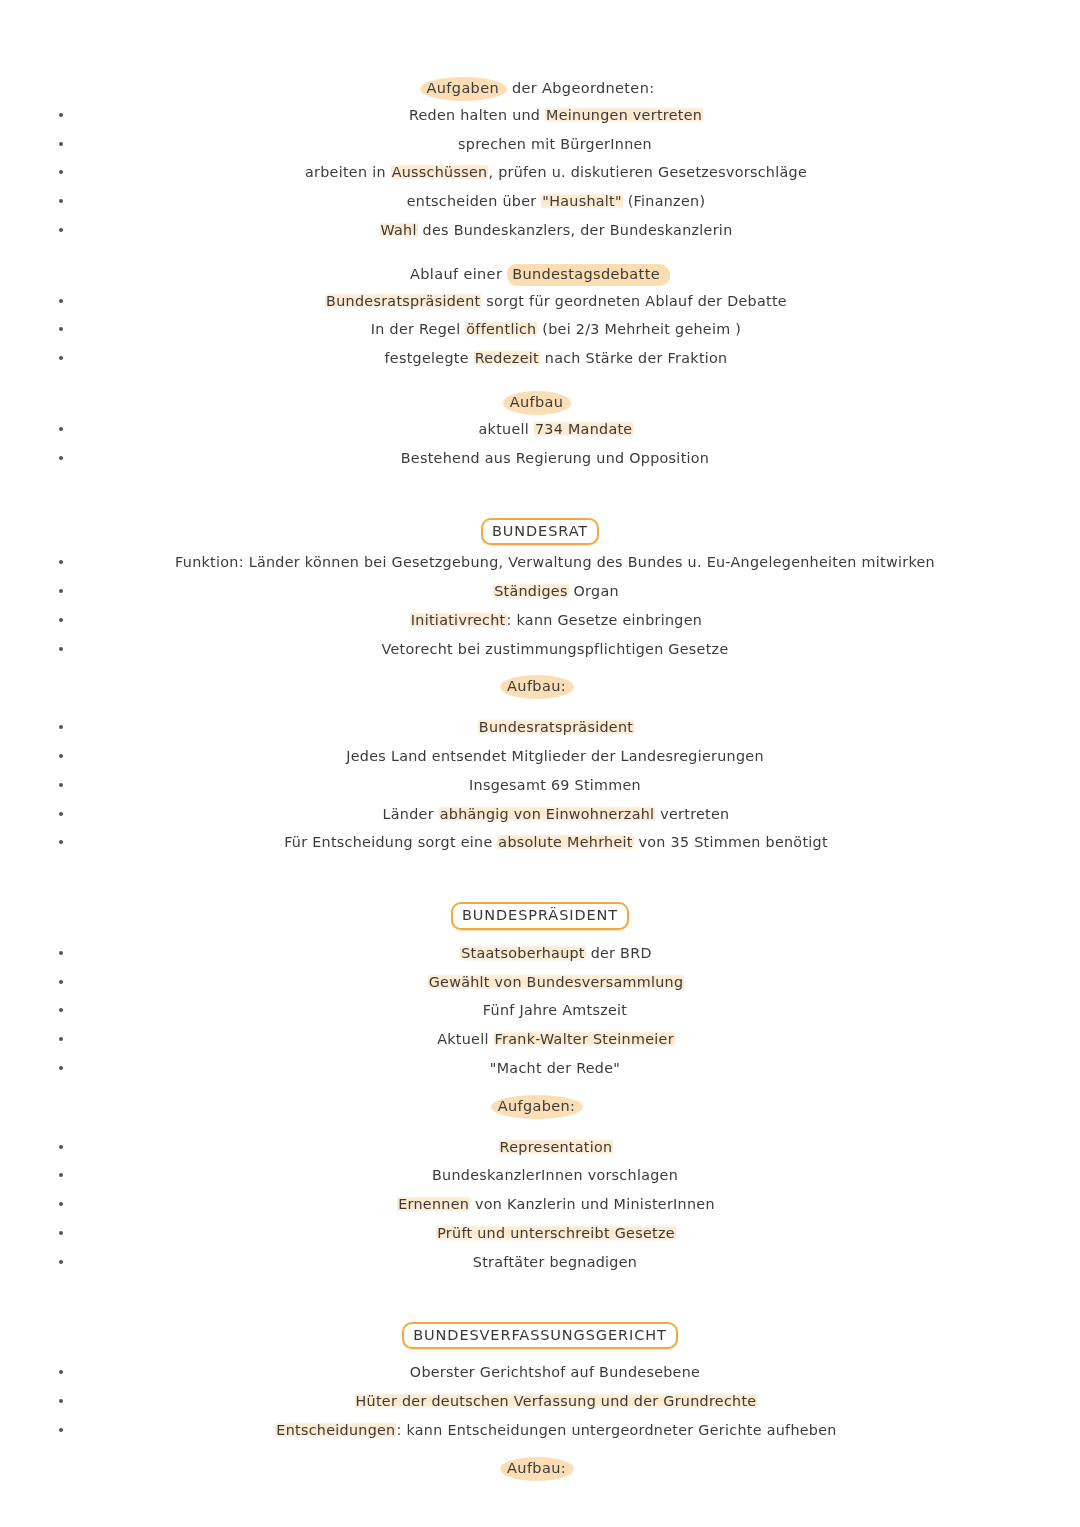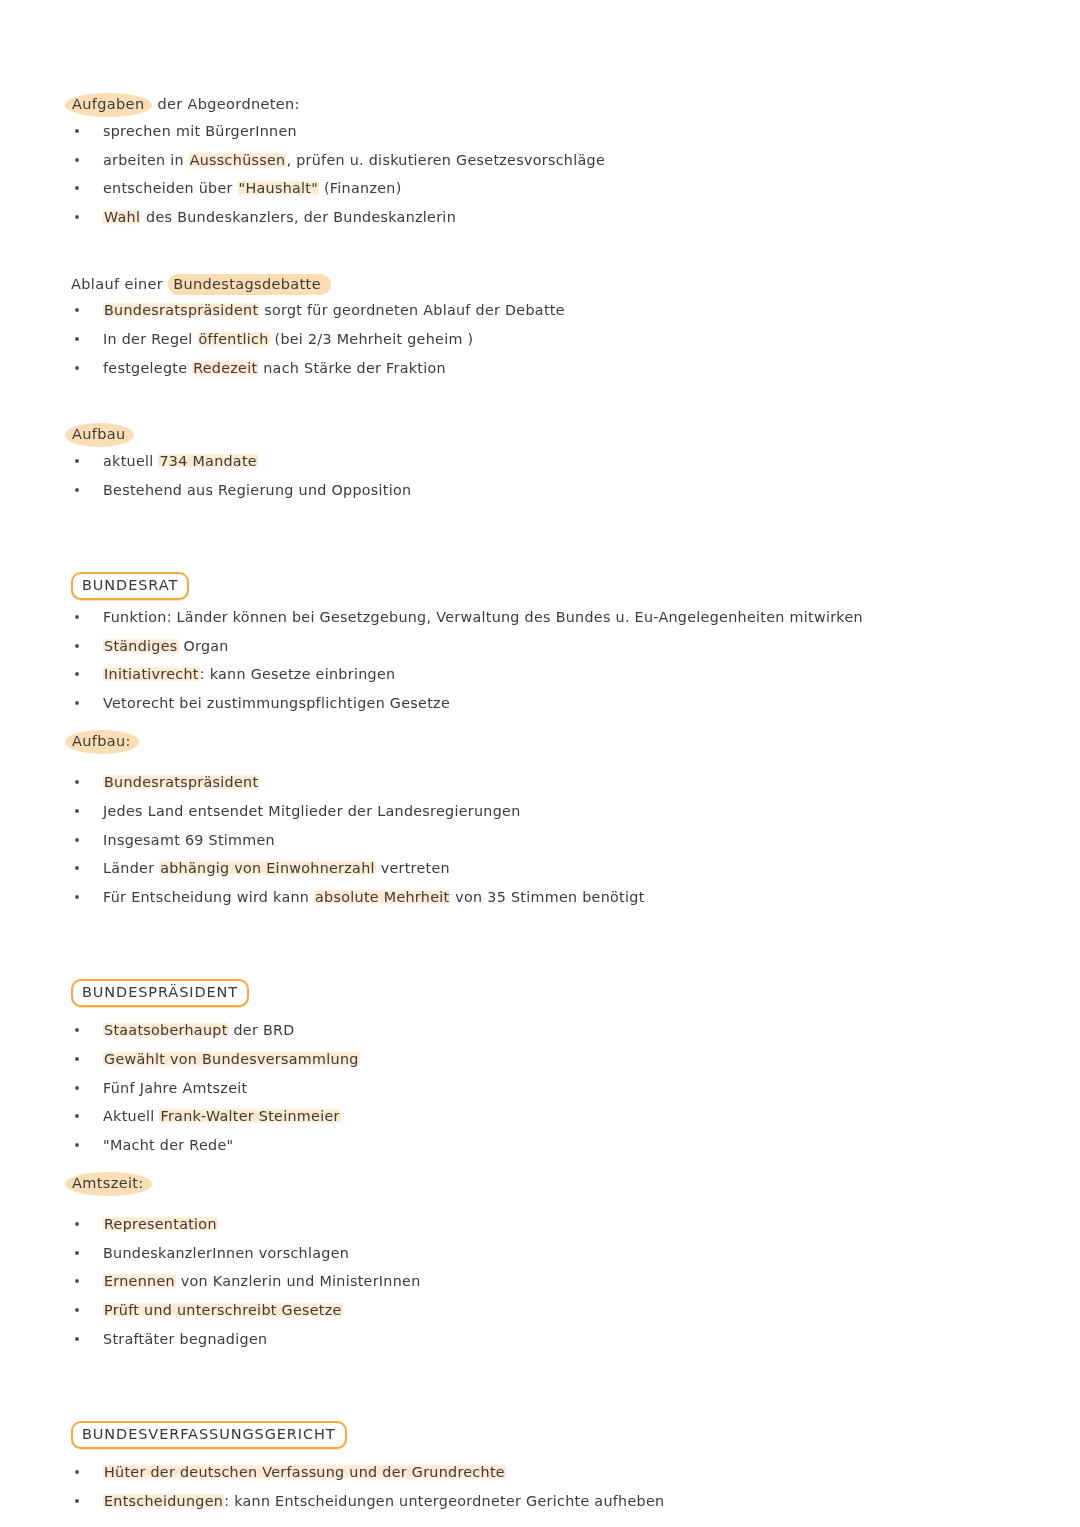--- a/index.html
+++ b/index.html
@@ -115,33 +115,34 @@
     letter-spacing: 0.9px;
     color: #3a3836;
     line-height: 1.15;
     box-shadow: 0 1px 0 rgba(242,169,63,0.35);
   }
 
   .sec-gap-lg { height: 40px; }
   .sec-gap-sm { height: 14px; }
   .sec-gap-xs { height: 8px; }
 
-  .block { margin: 16px; padding: 0; }
+  .block { margin: 0; padding: 0; text-align: center; }
 </style>
 </head>
 <body>
 
 <div class="page">
   <div class="content">
 
     <div class="block">
       <p class="head-line">
         <span class="oval-inline"><span>Aufgaben</span></span><span> der Abgeordneten:</span>
       </p>
       <ul class="bullets">
+        <li><span class="bullet-dot"></span><span>Reden halten und </span><span class="hl">Meinungen vertreten</span><span></span></li>
         <li><span class="bullet-dot"></span><span>sprechen mit BürgerInnen</span><span class="hl" style="background: none;"></span><span></span></li>
         <li><span class="bullet-dot"></span><span>arbeiten in </span><span class="hl">Ausschüssen</span><span>, prüfen u. diskutieren Gesetzesvorschläge</span></li>
         <li><span class="bullet-dot"></span><span>entscheiden über </span><span class="hl">"Haushalt"</span><span> (Finanzen)</span></li>
         <li><span class="bullet-dot"></span><span></span><span class="hl">Wahl</span><span> des Bundeskanzlers,  der Bundeskanzlerin</span></li>
       </ul>
     </div>
 
     <div class="sec-gap-sm"></div>
 
     <div class="block">
@@ -182,57 +183,58 @@
       <div class="sec-gap-xs"></div>
       <p class="head-line">
         <span class="oval-inline"><span>Aufbau:</span></span>
       </p>
       <div class="sec-gap-sm"></div>
       <ul class="bullets">
         <li><span class="bullet-dot"></span><span></span><span class="hl">Bundesratspräsident</span><span></span></li>
         <li><span class="bullet-dot"></span><span>Jedes Land entsendet Mitglieder der Landesregierungen</span><span class="hl" style="background: none;"></span><span></span></li>
         <li><span class="bullet-dot"></span><span>Insgesamt 69 Stimmen</span><span class="hl" style="background: none;"></span><span></span></li>
         <li><span class="bullet-dot"></span><span>Länder </span><span class="hl">abhängig von Einwohnerzahl</span><span> vertreten</span></li>
-        <li><span class="bullet-dot"></span><span>Für Entscheidung wird kann </span><span class="hl">absolute Mehrheit</span><span> von 35 Stimmen benötigt</span></li>
+        <li><span class="bullet-dot"></span><span>Für Entscheidung sorgt eine </span><span class="hl">absolute Mehrheit</span><span> von 35 Stimmen benötigt</span></li>
       </ul>
     </div>
 
     <div class="sec-gap-lg"></div>
 
     <div class="block">
       <div class="frame-title">BUNDESPRÄSIDENT</div>
       <div class="sec-gap-sm"></div>
       <ul class="bullets">
         <li><span class="bullet-dot"></span><span></span><span class="hl">Staatsoberhaupt</span><span> der BRD</span></li>
         <li><span class="bullet-dot"></span><span></span><span class="hl">Gewählt von Bundesversammlung</span><span></span></li>
         <li><span class="bullet-dot"></span><span>Fünf Jahre Amtszeit</span><span class="hl" style="background: none;"></span><span></span></li>
         <li><span class="bullet-dot"></span><span>Aktuell </span><span class="hl">Frank-Walter Steinmeier</span><span></span></li>
         <li><span class="bullet-dot"></span><span>"Macht der Rede"</span><span class="hl" style="background: none;"></span><span></span></li>
       </ul>
 
       <div class="sec-gap-xs"></div>
       <p class="head-line">
-        <span class="oval-inline"><span>Amtszeit:</span></span>
+        <span class="oval-inline"><span>Aufgaben:</span></span>
       </p>
       <div class="sec-gap-sm"></div>
       <ul class="bullets">
         <li><span class="bullet-dot"></span><span></span><span class="hl">Representation</span><span></span></li>
         <li><span class="bullet-dot"></span><span>BundeskanzlerInnen vorschlagen</span><span class="hl" style="background: none;"></span><span></span></li>
         <li><span class="bullet-dot"></span><span></span><span class="hl">Ernennen</span><span> von Kanzlerin und MinisterInnen</span></li>
         <li><span class="bullet-dot"></span><span></span><span class="hl">Prüft und unterschreibt Gesetze</span><span></span></li>
         <li><span class="bullet-dot"></span><span>Straftäter begnadigen</span><span class="hl" style="background: none;"></span><span></span></li>
       </ul>
     </div>
 
     <div class="sec-gap-lg"></div>
 
     <div class="block">
       <div class="frame-title">BUNDESVERFASSUNGSGERICHT</div>
       <div class="sec-gap-sm"></div>
       <ul class="bullets">
+        <li><span class="bullet-dot"></span><span>Oberster Gerichtshof auf Bundesebene</span><span class="hl" style="background: none;"></span><span></span></li>
         <li><span class="bullet-dot"></span><span></span><span class="hl">Hüter der deutschen Verfassung und der Grundrechte</span><span></span></li>
         <li><span class="bullet-dot"></span><span></span><span class="hl">Entscheidungen</span><span>: kann Entscheidungen untergeordneter Gerichte aufheben</span></li>
       </ul>
 
       <div class="sec-gap-xs"></div>
       <p class="head-line">
         <span class="oval-inline"><span>Aufbau:</span></span>
       </p>
       
       

